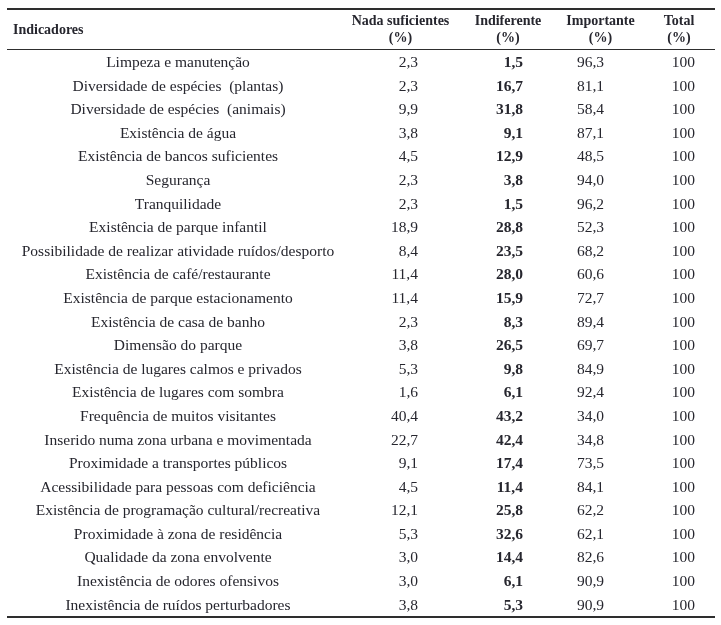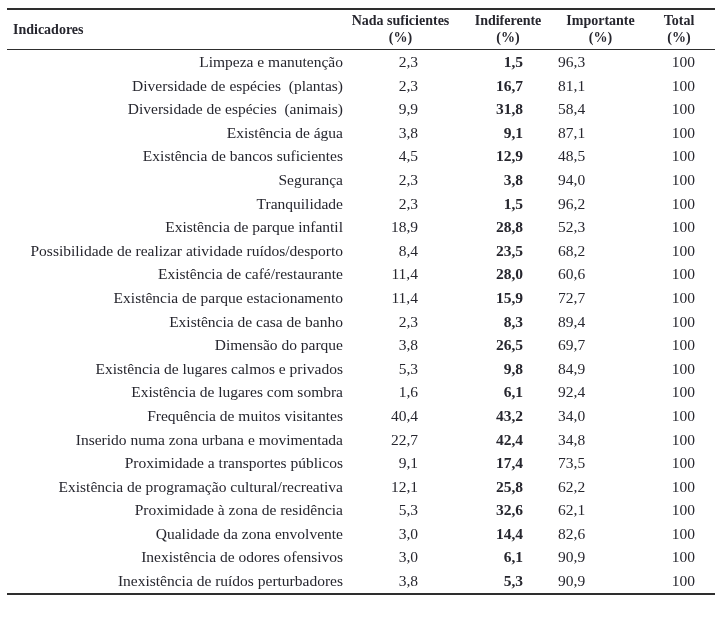--- a/index.html
+++ b/index.html
@@ -42,24 +42,24 @@
   }
   .hdr-line { display: block; }
   tbody td {
     height: 23.6px;
     font-size: 15.5px;
     line-height: 23.6px;
     padding: 0;
     white-space: nowrap;
     overflow: hidden;
   }
-  tbody td:nth-child(1) { text-align: right;  padding-left: 6px; white-space: pre; }
+  tbody td:nth-child(1) { text-align: center;  padding-left: 6px; white-space: pre; }
   tbody td:nth-child(2) { text-align: right; padding-right: 40px; }
   tbody td:nth-child(3) { text-align: right; padding-right: 35px; font-weight: bold; }
-  tbody td:nth-child(4) { text-align: left; padding-right: 20px; margin-top: 17px; }
+  tbody td:nth-child(4) { text-align: center; padding-right: 20px; margin-top: 17px; }
   tbody td:nth-child(5) { text-align: right; padding-right: 20px; }
   tbody tr:last-child td { border-bottom: 2px solid #2e2e2e; }
 </style>
 </head>
 <body>
 
 <div class="page">
   <table class="indicators">
     <colgroup>
       <col style="width:336px">
@@ -210,20 +210,27 @@
           <td>100</td>
         </tr>
         <tr>
           <td>Proximidade a transportes públicos</td>
           <td>9,1</td>
           <td>17,4</td>
           <td>73,5</td>
           <td>100</td>
         </tr>
         <tr>
+          <td>Acessibilidade para pessoas com deficiência</td>
+          <td>4,5</td>
+          <td>11,4</td>
+          <td>84,1</td>
+          <td>100</td>
+        </tr>
+        <tr>
           <td>Existência de programação cultural/recreativa</td>
           <td>12,1</td>
           <td>25,8</td>
           <td>62,2</td>
           <td>100</td>
         </tr>
         <tr>
           <td>Proximidade à zona de residência</td>
           <td>5,3</td>
           <td>32,6</td>

